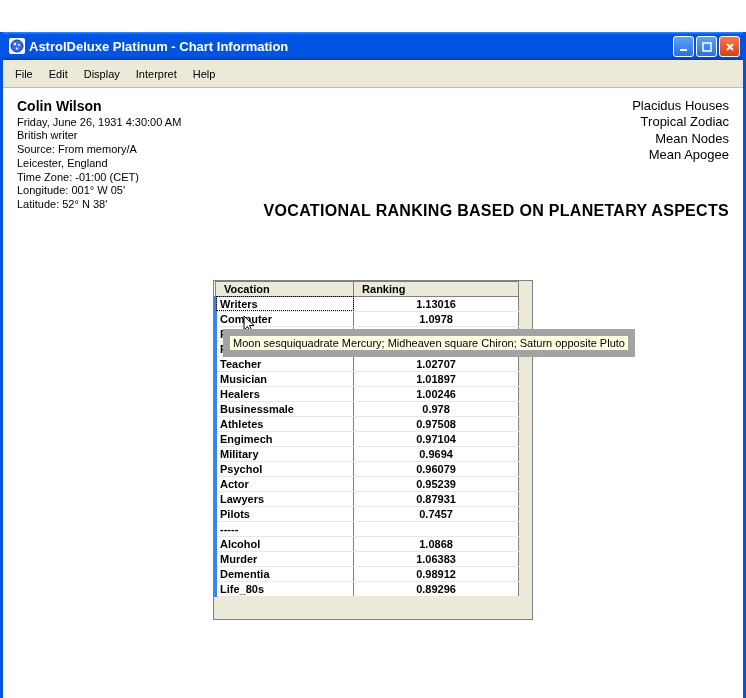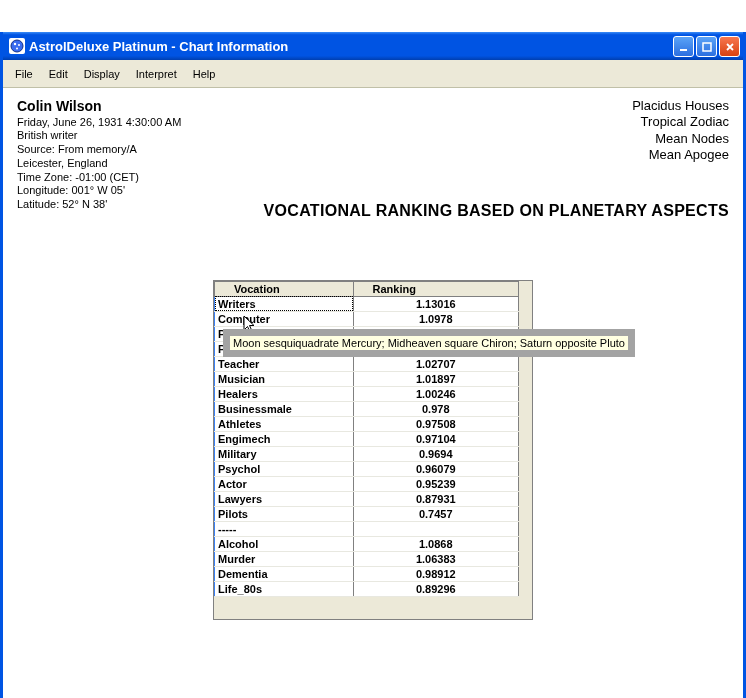--- a/index.html
+++ b/index.html
@@ -95,33 +95,33 @@
     border-collapse: collapse;
     font-size: 11px;
     background: #fff;
     table-layout: fixed;
   }
   table.voc th {
     text-align: left;
     font-weight: bold;
     background: #ece9d8;
     border: 1px solid #808080;
-    padding: 1px 19px;
+    padding: 1px 8px;
   }
   table.voc td {
     border-right: 1px solid #808080;
     border-bottom: 1px solid #e8e8e0;
     padding: 0 3px;
     height: 15px;
     white-space: nowrap;
     overflow: hidden;
     font-weight: bold;
   }
   table.voc td.rank { text-align: center; }
-  table.voc td.voc-cell { border-left: 1px solid #3b82f6; }
+  table.voc td.voc-cell { border-left: 3px solid #3b82f6; }
   table.voc col.c1 { width: 134px; }
   table.voc col.c2 { width: 160px; }
   .sel-row td.voc-cell {
     background: #fff;
     outline: 1px dotted #000;
     outline-offset: -1px;
   }
 
   .tooltip {
     position: absolute;

